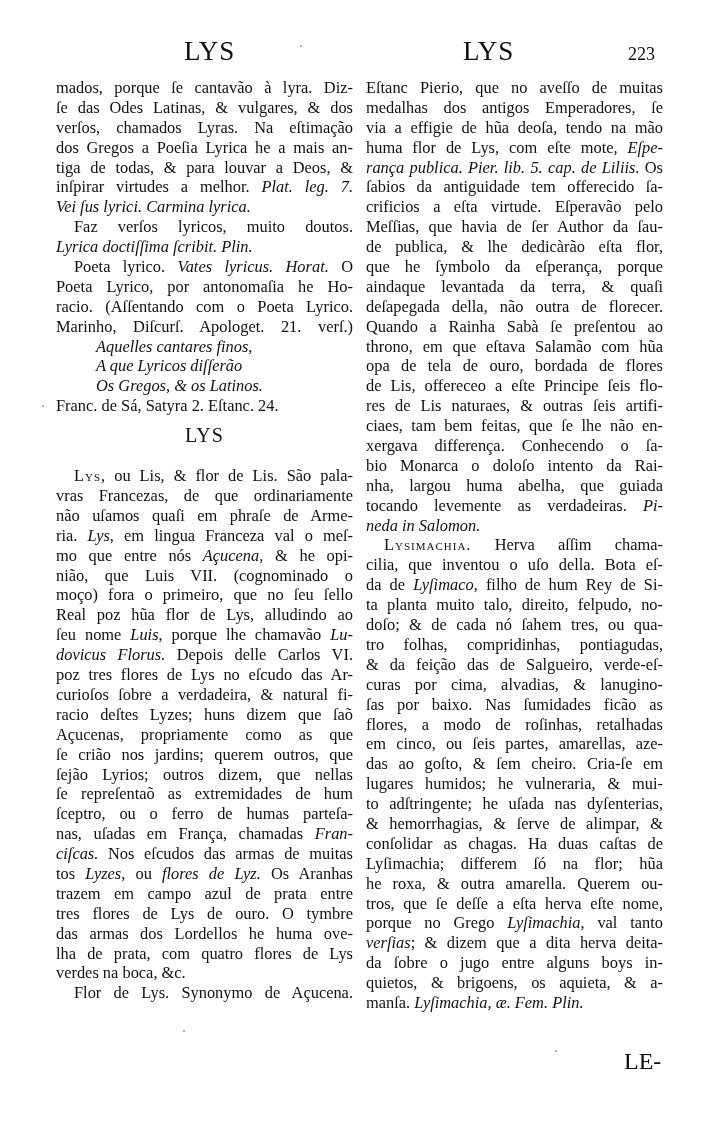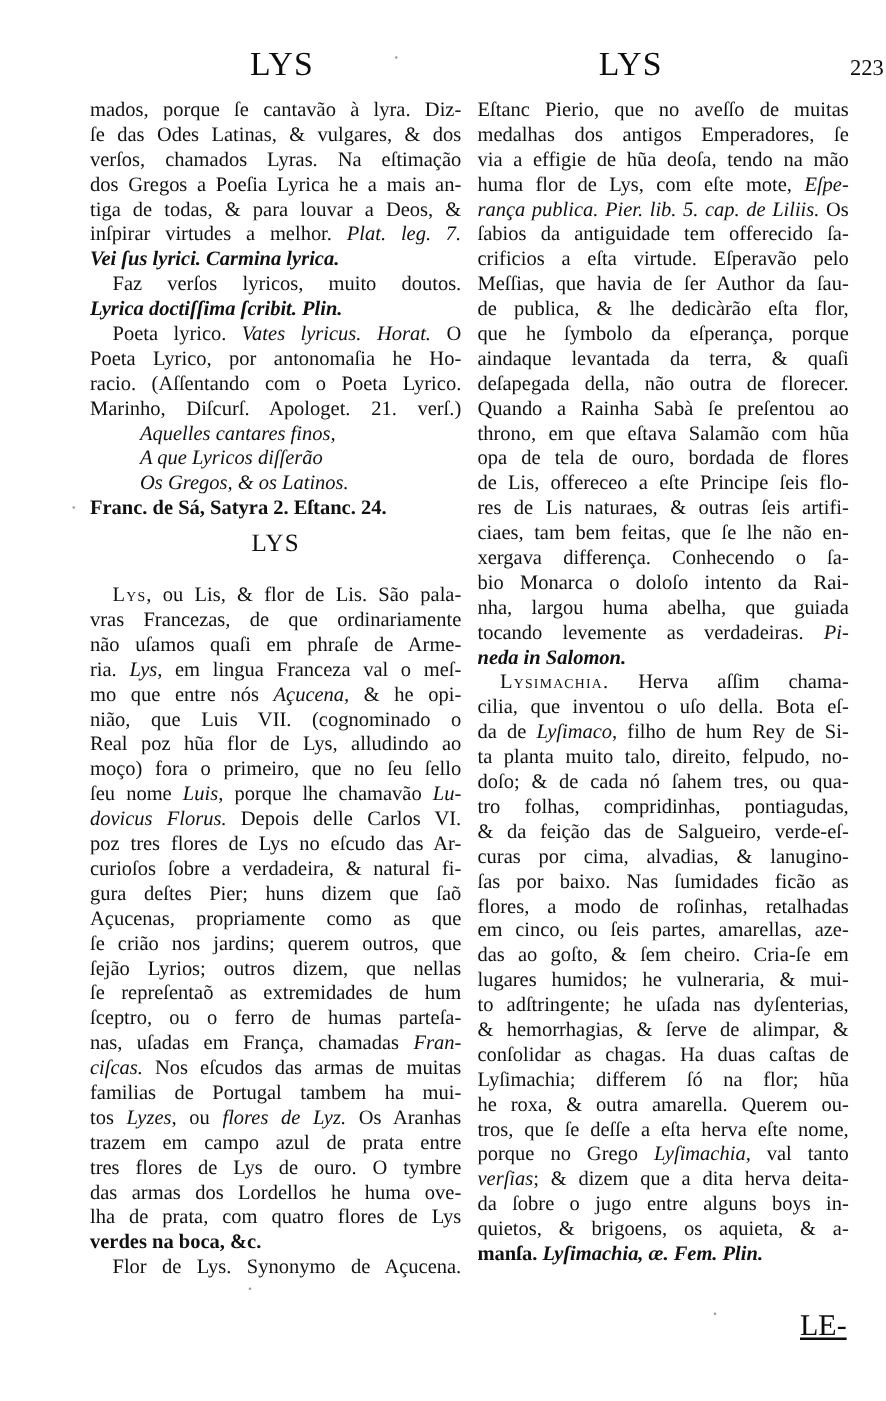--- a/index.html
+++ b/index.html
@@ -1,36 +1,36 @@
 <!DOCTYPE html>
 <html><head>
 <meta charset="utf-8">
 <style>
   html, body { margin: 0; padding: 0; background: #ffffff; }
   body { width: 709px; height: 1121px; position: relative; overflow: hidden;
          font-family: "Liberation Serif", "DejaVu Serif", serif; color: #111; }
-  .page { position: absolute; left: 16px; top: 0; width: 585px; height: 1121px; }
+  .page { position: absolute; left: 0; top: 0; width: 585px; height: 1121px; }
   .running-head { position: absolute; top: 36px; font-size: 27px; letter-spacing: 1px; color: #0d0d0d; }
   .rh-left { left: 184px; }
   .rh-right { left: 463px; }
-  .page-number { position: absolute; top: 44px; left: 628px; font-size: 18px; color: #0d0d0d; margin-left: 36px; }
+  .page-number { position: absolute; top: 44px; left: 628px; font-size: 18px; color: #0d0d0d; }
   .col { position: absolute; top: 78px; width: 297px; }
   .col-left { left: 56px; }
   .col-right { left: 366px; }
   .line { height: 19.9px; line-height: 19.9px; font-size: 16.4px; white-space: nowrap;
           text-align: justify; text-align-last: justify; overflow: hidden; }
-  .line.last { text-align-last: left; font-weight: bold; }
+  .line.last { text-align-last: left; }
   .line.indent { padding-left: 18px; }
   .line.verse { padding-left: 40px; text-align-last: left; }
   .line.center { text-align: center; text-align-last: center; }
   .line.heading { font-size: 20px; height: 38px; line-height: 38px; letter-spacing: 1px; }
   .line.gap { height: 12px; }
   .i { font-style: italic; }
   .sc { font-variant: small-caps; letter-spacing: 1px; }
-  .catchword { position: absolute; left: 624px; top: 1048px; font-size: 24px; color: #0d0d0d; text-decoration: underline; }
+  .catchword { position: absolute; left: 624px; top: 1048px; font-size: 24px; color: #0d0d0d; }
   .speck { position: absolute; width: 2px; height: 2px; background: #999; border-radius: 1px; }
 </style>
 </head>
 <body>
 
 <div class="page">
   <div class="running-head rh-left">LYS</div>
   <div class="running-head rh-right">LYS</div>
   <div class="page-number">223</div>
 
@@ -53,35 +53,34 @@
       <div class="line verse"><span class="i">Os Gregos, &amp; os Latinos.</span></div>
       <div class="line last"><span>Franc. de Sá, Satyra 2. Eſtanc. 24.</span></div>
       <div class="line heading center"><span>LYS</span></div>
       <div class="line gap"></div>
       <div class="line indent"><span class="sc">Lys</span><span>, ou Lis, &amp; flor de Lis. São pala-</span></div>
       <div class="line "><span>vras Francezas, de que ordinariamente</span></div>
       <div class="line "><span>não uſamos quaſi em phraſe de Arme-</span></div>
       <div class="line "><span>ria. </span><span class="i">Lys</span><span>, em lingua Franceza val o meſ-</span></div>
       <div class="line "><span>mo que entre nós </span><span class="i">Açucena</span><span>, &amp; he opi-</span></div>
       <div class="line "><span>nião, que Luis VII. (cognominado o</span></div>
+      <div class="line "><span>moço) fora o primeiro, que no ſeu ſello</span></div>
       <div class="line "><span>Real poz hũa flor de Lys, alludindo ao</span></div>
-      <div class="line "><span>moço) fora o primeiro, que no ſeu ſello</span></div>
       <div class="line "><span>ſeu nome </span><span class="i">Luis</span><span>, porque lhe chamavão </span><span class="i">Lu-</span></div>
       <div class="line "><span class="i">dovicus Florus.</span><span> Depois delle Carlos VI.</span></div>
       <div class="line "><span>poz tres flores de Lys no eſcudo das Ar-</span></div>
       <div class="line "><span>curioſos ſobre a verdadeira, &amp; natural fi-</span></div>
-      <div class="line "><span>gura deſtes Pier; huns dizem que ſaõ</span></div>
+      <div class="line "><span>racio deſtes Lyzes; huns dizem que ſaõ</span></div>
       <div class="line "><span>Açucenas, propriamente como as que</span></div>
       <div class="line "><span>ſe crião nos jardins; querem outros, que</span></div>
       <div class="line "><span>ſejão Lyrios; outros dizem, que nellas</span></div>
       <div class="line "><span>ſe repreſentaõ as extremidades de hum</span></div>
       <div class="line "><span>ſceptro, ou o ferro de humas parteſa-</span></div>
       <div class="line "><span>nas, uſadas em França, chamadas </span><span class="i">Fran-</span></div>
       <div class="line "><span class="i">ciſcas.</span><span> Nos eſcudos das armas de muitas</span></div>
-      <div class="line "><span>familias de Portugal tambem ha mui-</span></div>
       <div class="line "><span>tos </span><span class="i">Lyzes</span><span>, ou </span><span class="i">flores de Lyz.</span><span> Os Aranhas</span></div>
       <div class="line "><span>trazem em campo azul de prata entre</span></div>
       <div class="line "><span>tres flores de Lys de ouro. O tymbre</span></div>
       <div class="line "><span>das armas dos Lordellos he huma ove-</span></div>
       <div class="line "><span>lha de prata, com quatro flores de Lys</span></div>
       <div class="line last"><span>verdes na boca, &amp;c.</span></div>
       <div class="line indent"><span>Flor de Lys. Synonymo de Açucena.</span></div>
     </div>
   <div class="col col-right">
       <div class="line "><span>Eſtanc Pierio, que no aveſſo de muitas</span></div>

